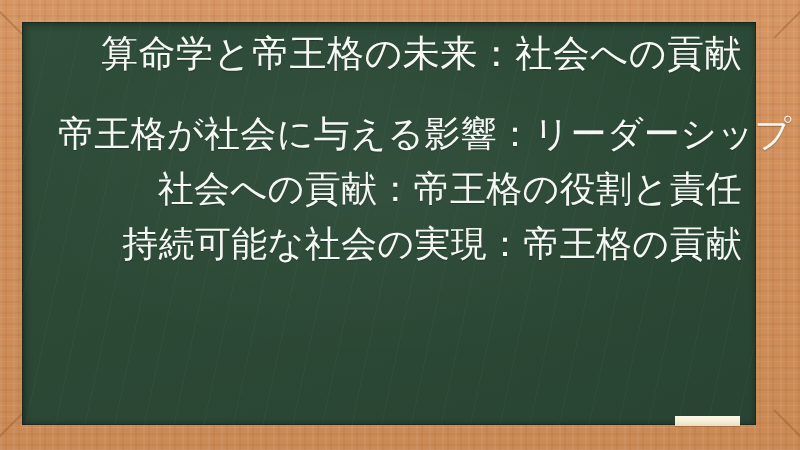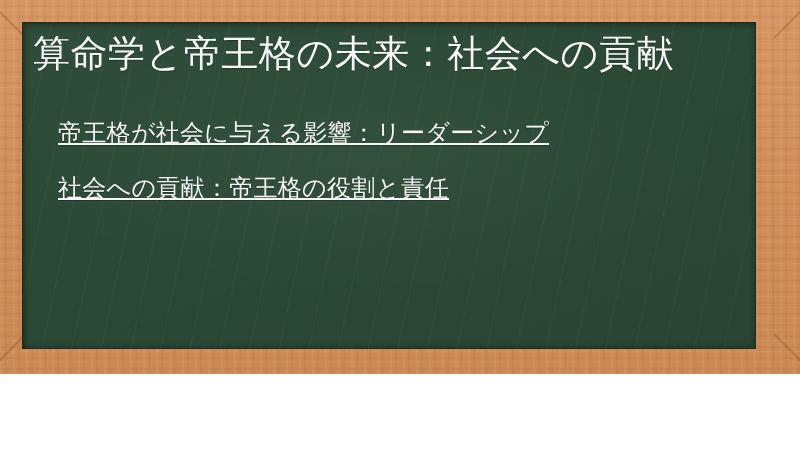--- a/index.html
+++ b/index.html
@@ -8,23 +8,24 @@
     padding: 0;
     background: #ffffff;
   }
   body {
     font-family: "DejaVu Sans", "Liberation Sans", sans-serif;
   }
 
   .slide {
     position: relative;
     width: 800px;
-    height: 374px;
+    height: 450px;
     overflow: hidden;
     background: #d1905c;
+    text-align: right;
   }
 
   
   .frame {
     position: absolute;
     inset: 0;
     background:
       repeating-linear-gradient(
         90deg,
         rgba(255,255,255,0.055) 0px,
@@ -121,27 +122,26 @@
 
   
   .lines {
     position: absolute;
     left: 36px;
     top: 84px;
     right: 14px;
   }
   .line {
     color: #f4f7f3;
-    font-size: 24px;
+    font-size: 36px;
     line-height: 55px;
     height: 55px;
     white-space: nowrap;
     letter-spacing: 0.3px;
     text-shadow: 0 1px 1px rgba(0,0,0,0.25);
-    text-decoration: underline;
   }
 
   
   .eraser {
     position: absolute;
     left: 675px;
     top: 416px;
     width: 65px;
     height: 10px;
     background: linear-gradient(180deg, #fdf8e6 0%, #f5eed6 55%, #e9dfbf 100%);
@@ -161,20 +161,21 @@
   </div>
 
   <div class="board">
     <div class="board-inner">
 
       <div class="title">算命学と帝王格の未来：社会への貢献</div>
 
       <div class="lines">
         <div class="line">帝王格が社会に与える影響：リーダーシップ</div>
         <div class="line">社会への貢献：帝王格の役割と責任</div>
+        <div class="line">持続可能な社会の実現：帝王格の貢献</div>
       </div>
 
     </div>
   </div>
 
   <div class="eraser"></div>
 
 </div>
 
 </body></html>

